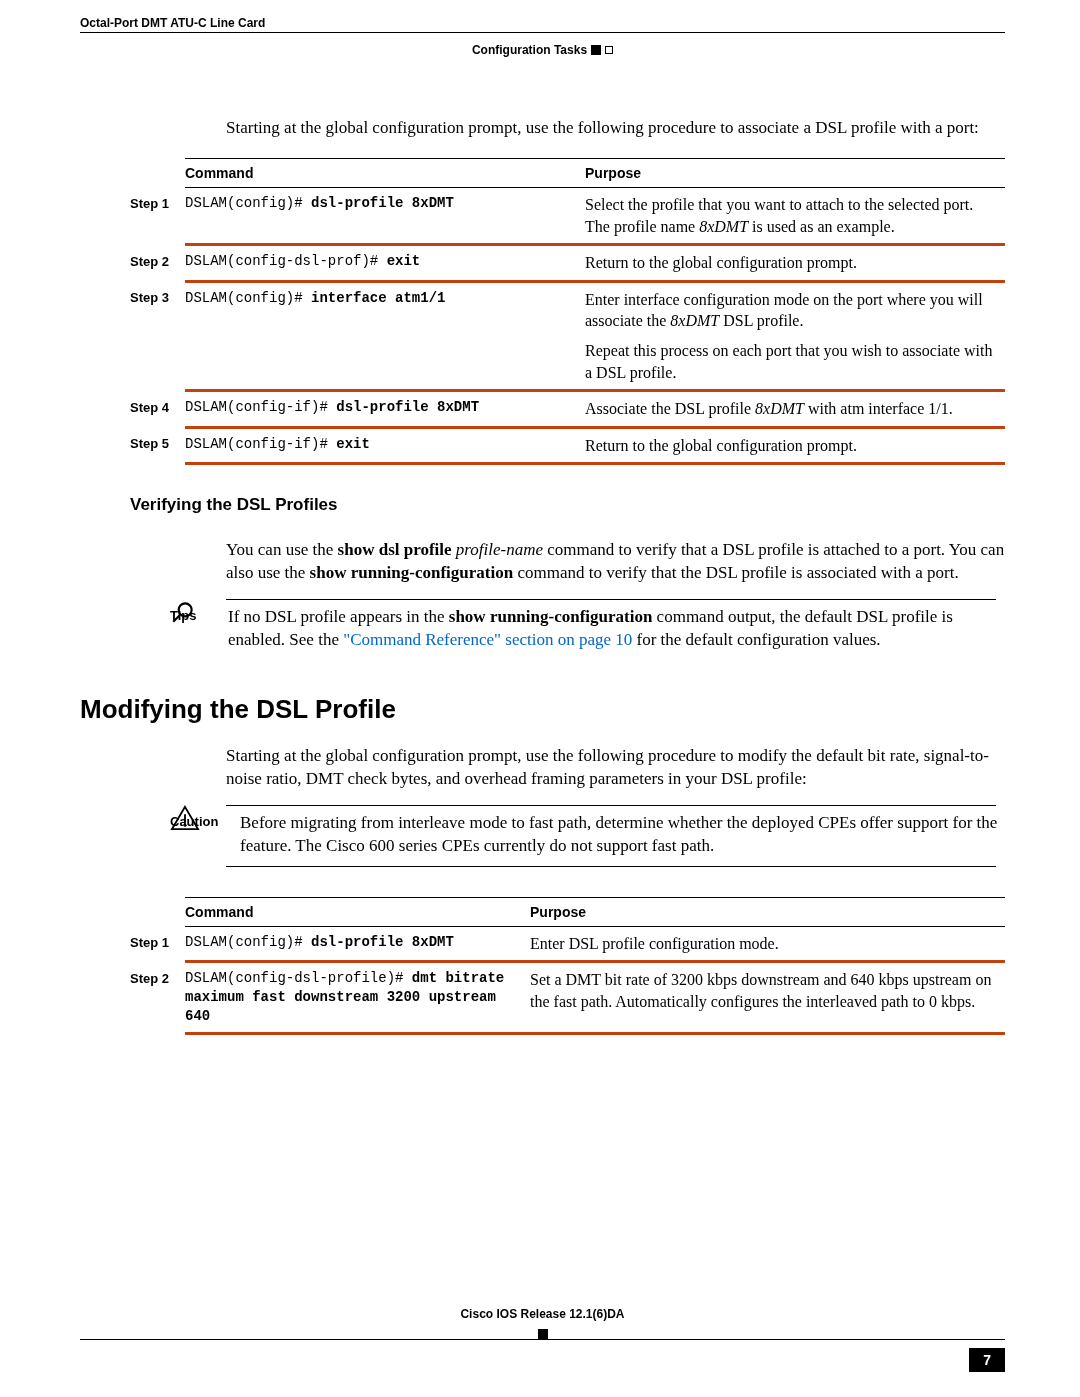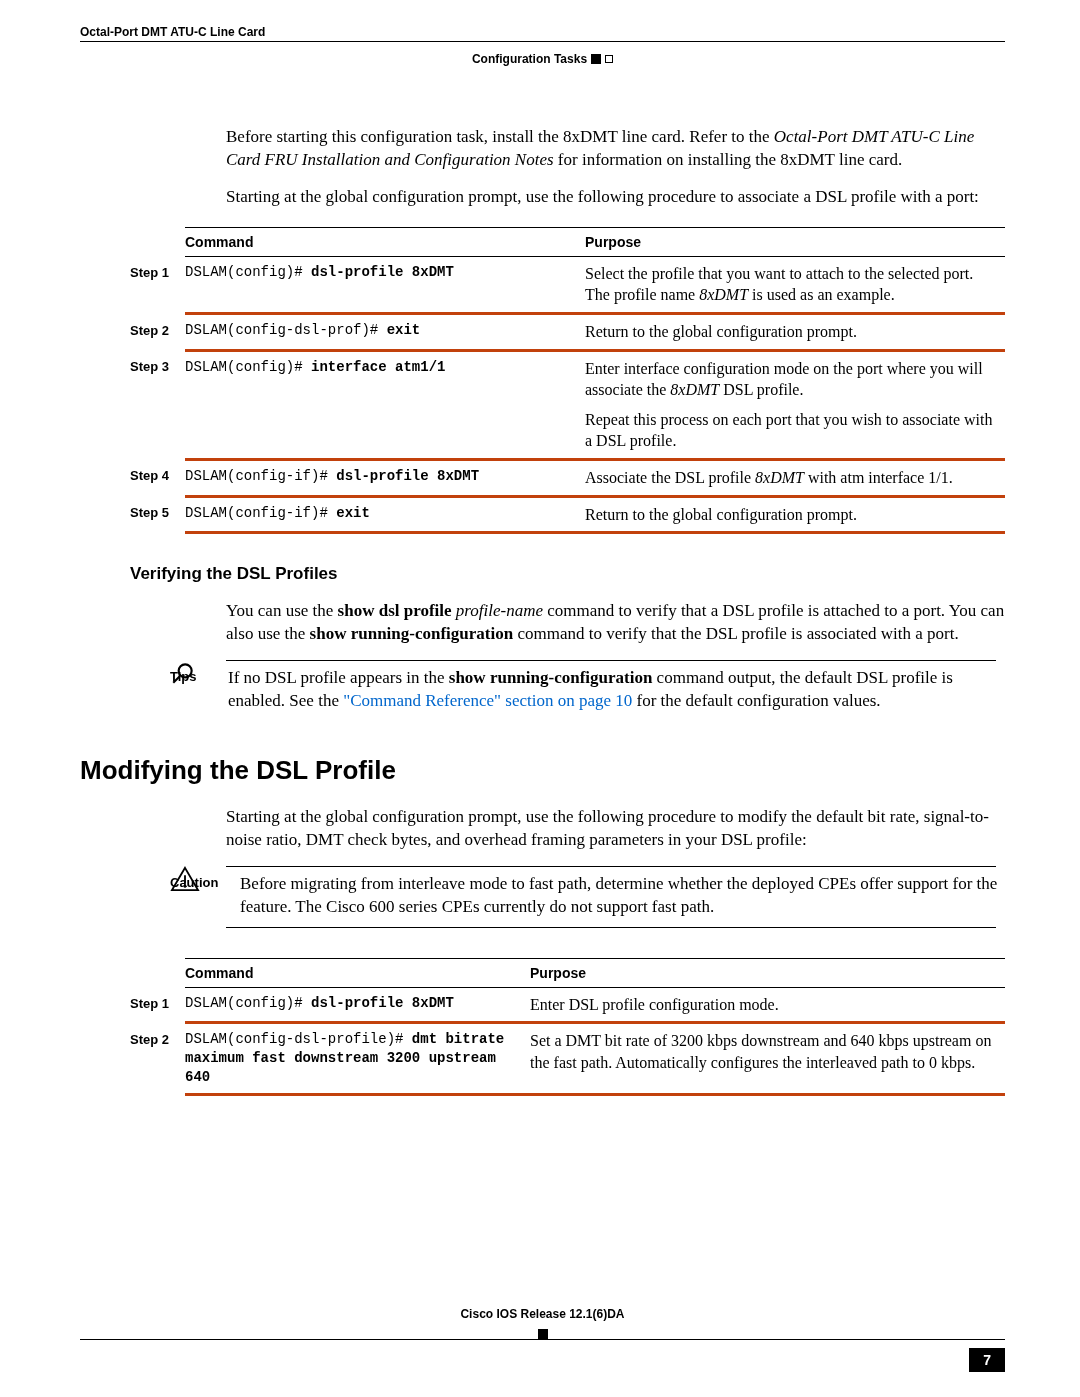--- a/index.html
+++ b/index.html
@@ -8,21 +8,21 @@
     height: 1397px;
     background: #fff;
     font-family: "Times New Roman", Times, serif;
     color: #000;
     position: relative;
     overflow: hidden;
   }
   .page-area {
     position: absolute;
     left: 80px;
-    top: 25px;
+    top: 16px;
     width: 925px;
   }
   .header-line {
     border-top: 1px solid #000;
     position: relative;
     margin-bottom: 6px;
   }
   .header-top {
     display: flex;
     justify-content: space-between;
@@ -93,21 +93,21 @@
   .mono {
     font-family: "Courier New", Courier, monospace;
     font-size: 14px;
   }
   h2.sub-title {
     font-family: Arial, Helvetica, sans-serif;
     font-weight: bold;
     font-size: 17px;
     margin-top: 30px;
     margin-left: 50px;
-    margin-bottom: 16px;
+    margin-bottom: 24px;
   }
   .tip-block, .caution-block {
     margin-left: 90px;
     margin-top: 14px;
     position: relative;
   }
   .tip-icon {
     position: absolute;
     left: 0;
     top: 0;
@@ -197,23 +197,20 @@
   <div class="header-line"></div>
   <div class="header-right-row">
     <span>Configuration Tasks</span>
     <span class="sq"></span>
     <span class="sq" style="background:#fff;border:1px solid #000;width:8px;height:8px;"></span>
   </div>
 
   <div class="main-content">
 
 
-    <p class="body-text">
-      <span>Before starting this configuration task, install the 8xDMT line card. Refer to the </span><span class="italic">Octal-Port DMT ATU-C Line Card FRU Installation and Configuration Notes</span><span> for information on installing the 8xDMT line card.</span>
-    </p>
     <p class="body-text">Starting at the global configuration prompt, use the following procedure to associate a DSL profile with a port:</p>
 
     <table class="cmd-table">
       <tbody>
           <tr>
         <th class="step-h"></th>
         <th style="width:400px">Command</th>
         <th>Purpose</th>
       </tr>
       <tr>

